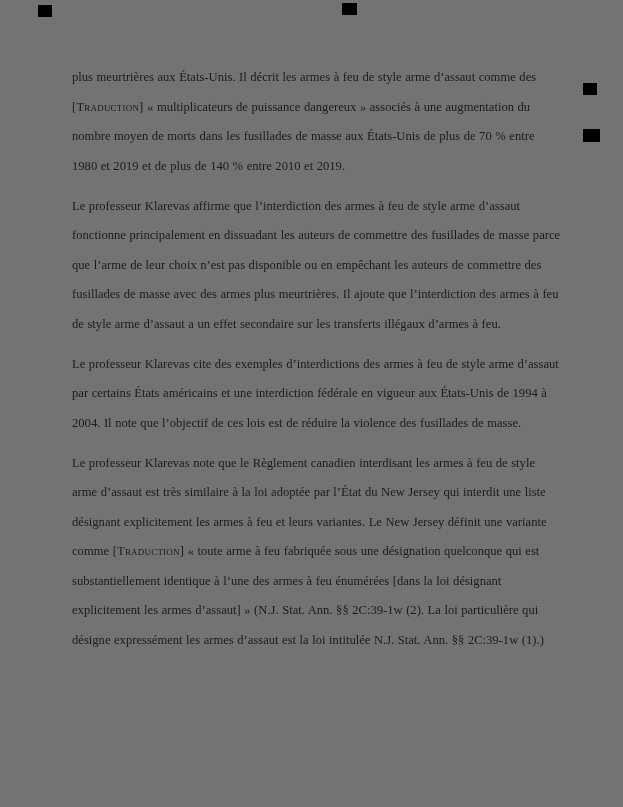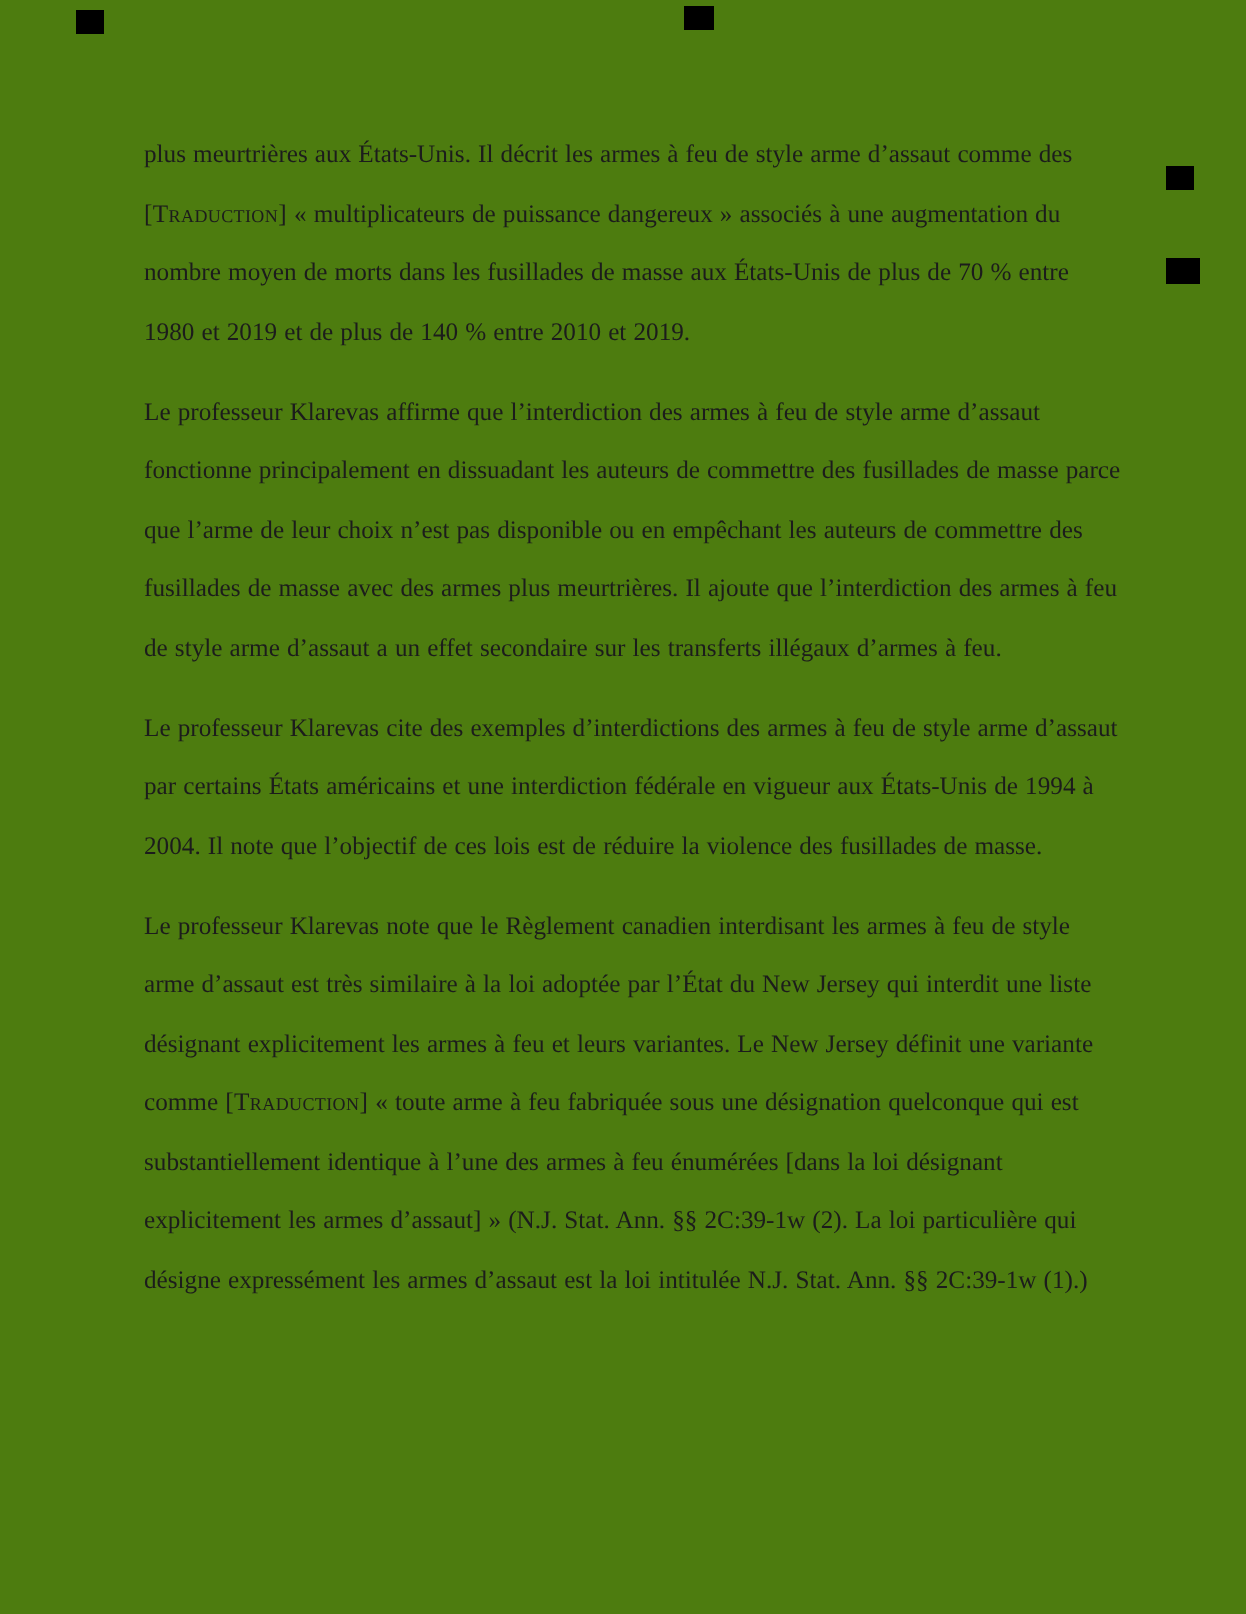--- a/index.html
+++ b/index.html
@@ -4,21 +4,21 @@
 <style>
   html, body {
     margin: 0;
     padding: 0;
     background: #ffffff;
   }
   .page {
     position: relative;
     width: 623px;
     height: 807px;
-    background: #4d7c0f;
+    background: #737373;
     overflow: hidden;
     font-family: "Liberation Serif", "DejaVu Serif", serif;
     color: #1c1c1c;
   }
   .content {
     position: absolute;
     left: 72px;
     top: 63px;
     width: 490px;
   }

